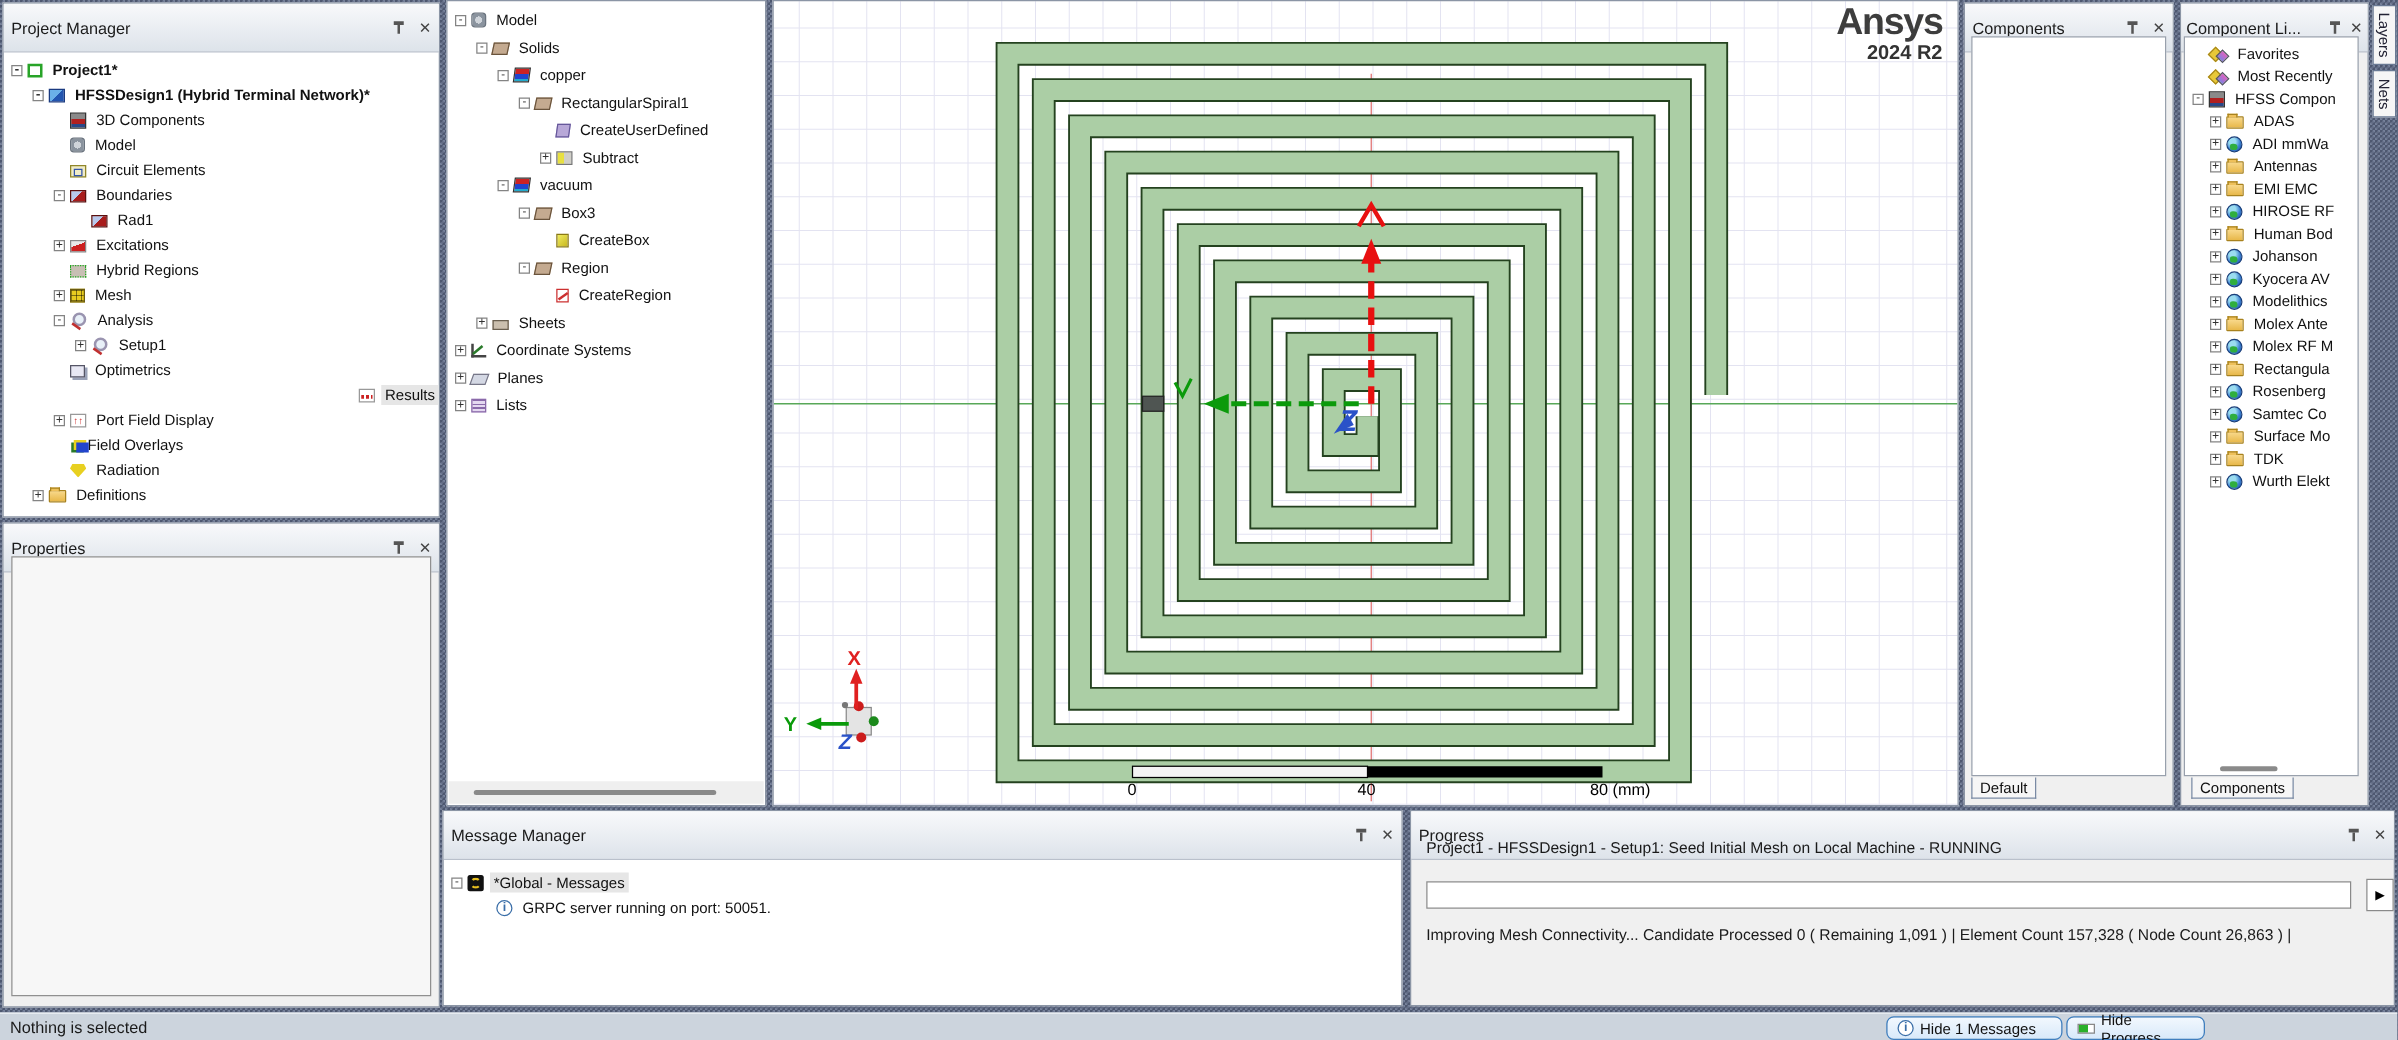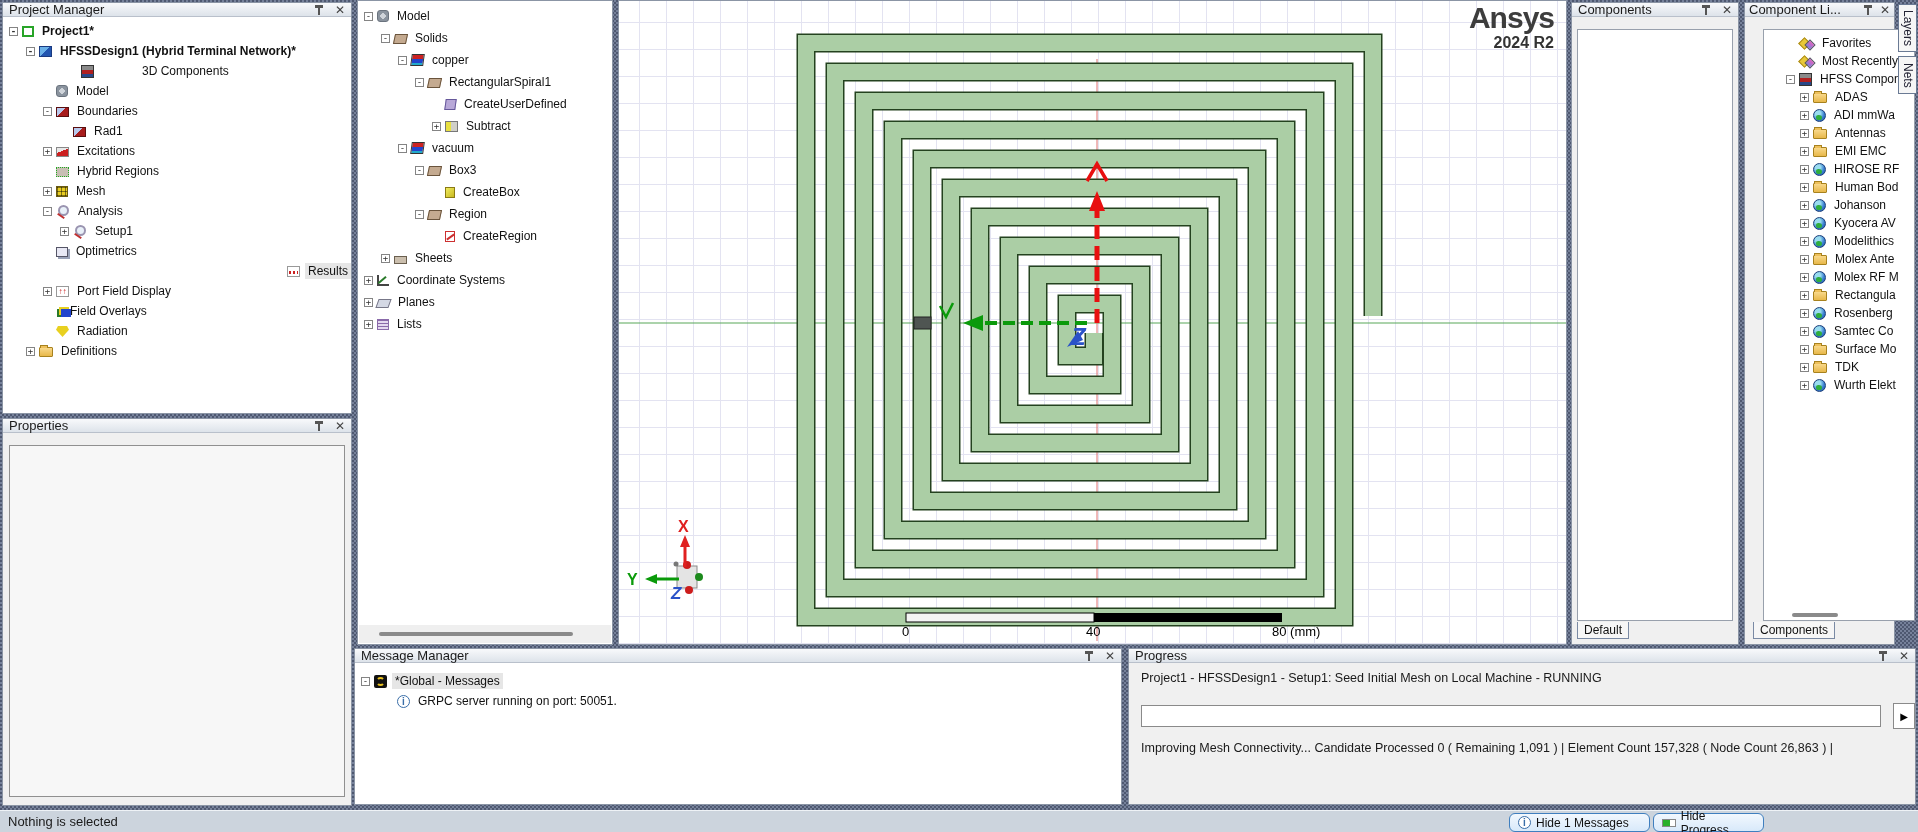--- a/index.html
+++ b/index.html
@@ -6,21 +6,21 @@
   body{
     width:1918px;height:832px;position:relative;overflow:hidden;
     font-family:"Liberation Sans",sans-serif;color:#111;
     background-color:#5d6880;
     background-image:
       linear-gradient(45deg,#76819a 25%,transparent 25%,transparent 75%,#76819a 75%),
       linear-gradient(45deg,#76819a 25%,#4e5870 25%,#4e5870 75%,#76819a 75%);
     background-size:4px 4px;background-position:0 0,2px 2px;
   }
   .panel{position:absolute;background:#fff;border:1px solid #8b95a5;box-sizing:border-box;}
-  .ptitle{height:14px;background:linear-gradient(#f8f9fb,#dde3ea);border-bottom:1px solid #b9c0cb;
+  .ptitle{height:39px;background:linear-gradient(#f8f9fb,#dde3ea);border-bottom:1px solid #b9c0cb;
     display:flex;align-items:center;padding:0 6px;font-size:13px;color:#1b1b1b;box-sizing:border-box;}
   .ptitle .sp{flex:1}
   .pin{width:11px;height:12px;position:relative;margin-right:10px;cursor:pointer}
   .pin::before{content:"";position:absolute;left:1px;top:1px;width:8px;height:3px;background:#555}
   .pin::after{content:"";position:absolute;left:4px;top:4px;width:2px;height:7px;background:#555}
   .xbtn{font-size:12px;color:#444;cursor:pointer;line-height:12px}
 
   
   .tree{font-size:12px;padding-top:4px;overflow:hidden;position:relative}
   .trow{display:flex;align-items:center;height:20px;white-space:nowrap;cursor:default}
@@ -130,27 +130,31 @@
       <div class="trow bold" style="padding-left: 6px;">
         <span class="exp">-</span>
         <span class="ic i-project"></span>
         <span class="lb">Project1*</span>
       </div>
       <div class="trow bold" style="padding-left: 23px;">
         <span class="exp">-</span>
         <span class="ic i-design"></span>
         <span class="lb">HFSSDesign1 (Hybrid Terminal Network)*</span>
       </div>
-      <div class="trow" style="padding-left: 78px; gap: 40px;">
+      <div class="trow" style="padding-left: 53px;">
         <span class="ic i-components3d"></span>
         <span class="lb">3D Components</span>
       </div>
       <div class="trow" style="padding-left: 53px;">
         <span class="ic i-model"></span>
         <span class="lb">Model</span>
+      </div>
+      <div class="trow" style="padding-left: 53px;">
+        <span class="ic i-circuit"></span>
+        <span class="lb">Circuit Elements</span>
       </div>
       <div class="trow" style="padding-left: 40px;">
         <span class="exp">-</span>
         <span class="ic i-boundary"></span>
         <span class="lb">Boundaries</span>
       </div>
       <div class="trow" style="padding-left: 70px;">
         <span class="ic i-boundary"></span>
         <span class="lb">Rad1</span>
       </div>
@@ -359,21 +363,21 @@
   </div>
 </div>
 
 <div class="panel" style="left:1744px;top:2px;width:151px;height:643px;background:#f0f0f0;">
   <div class="ptitle" style="padding:0 4px;">
     <span style="overflow:hidden;white-space:nowrap;max-width:92px;text-align:center;">Component Li...</span>
       <span class="sp"></span>
     <span class="pin" style="margin-right:6px;"></span>
     <span class="xbtn">✕</span>
   </div>
-  <div class="inset" style="left:18px;top:26px;width:152px;height:592px;background:#fff;border-color:#98a0ac;overflow:hidden;padding-left:16px;">
+  <div class="inset" style="left:2px;top:26px;width:140px;height:592px;background:#fff;border-color:#98a0ac;overflow:hidden;">
     <div class="tree t18">
         <div class="trow" style="padding-left: 19px;">
           <span class="ic i-fav"></span>
           <span class="lb">Favorites</span>
         </div>
         <div class="trow" style="padding-left: 19px;">
           <span class="ic i-fav"></span>
           <span class="lb">Most Recently</span>
         </div>
         <div class="trow" style="padding-left: 6px;">

